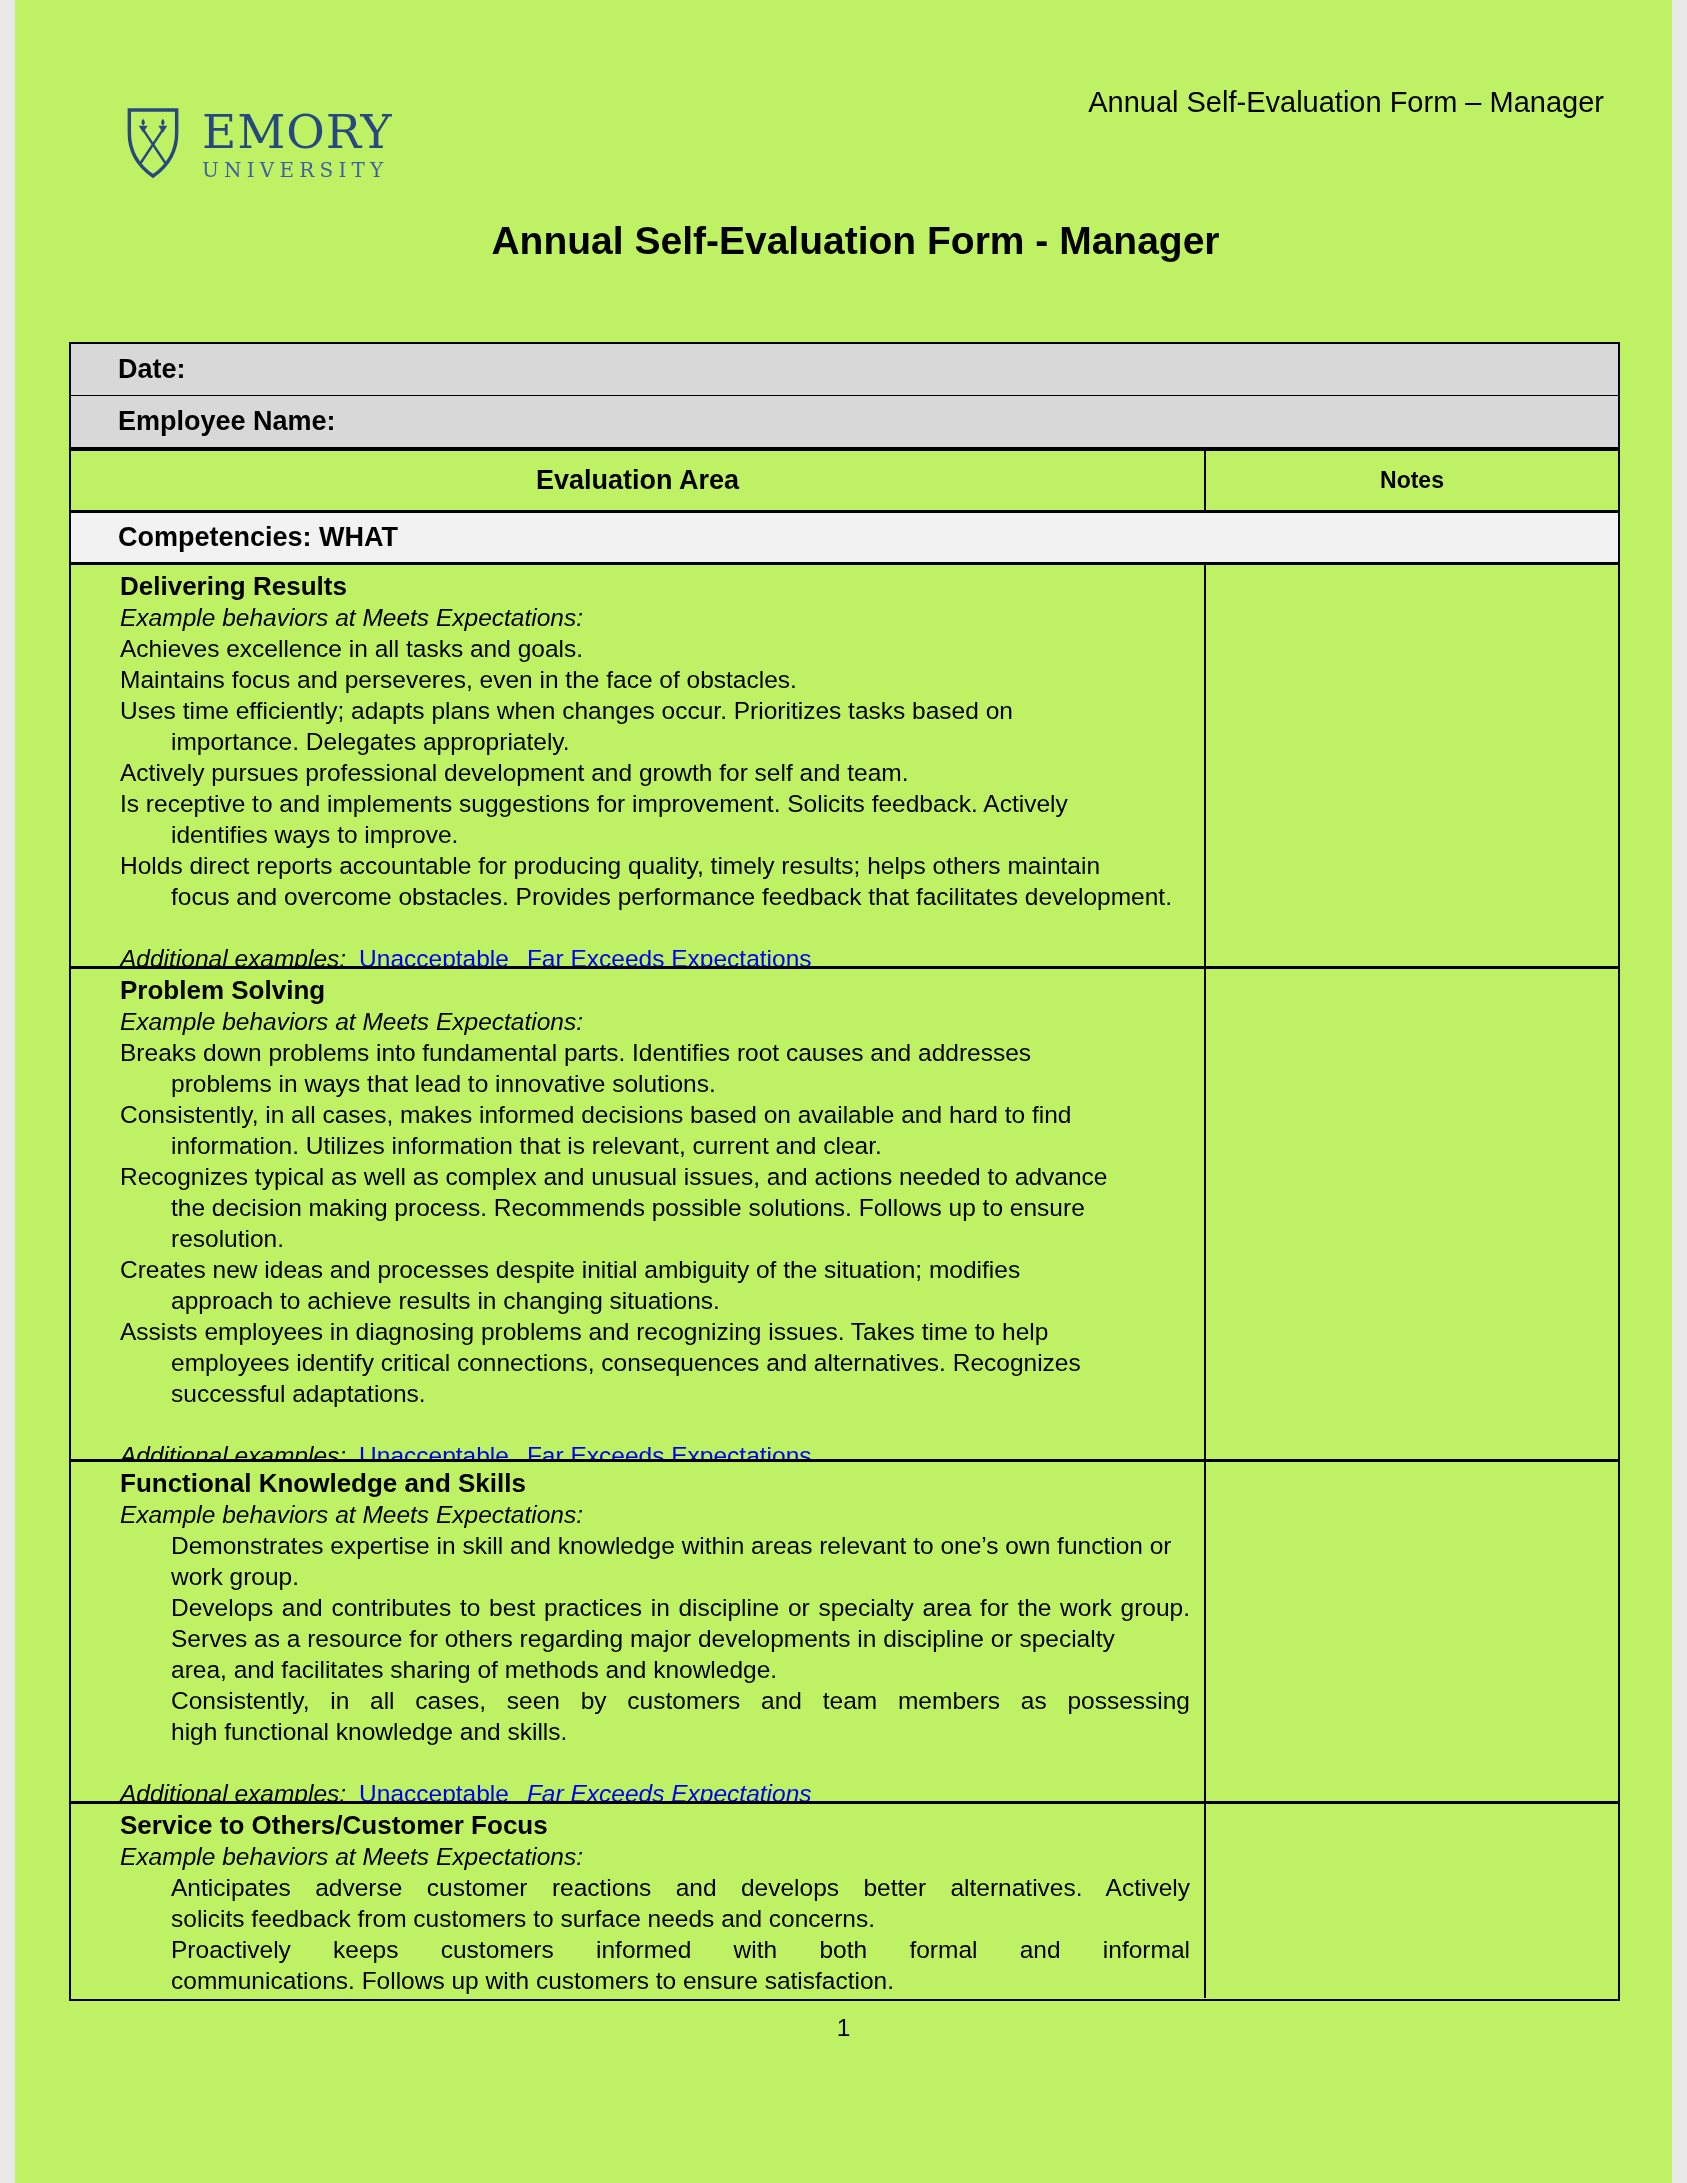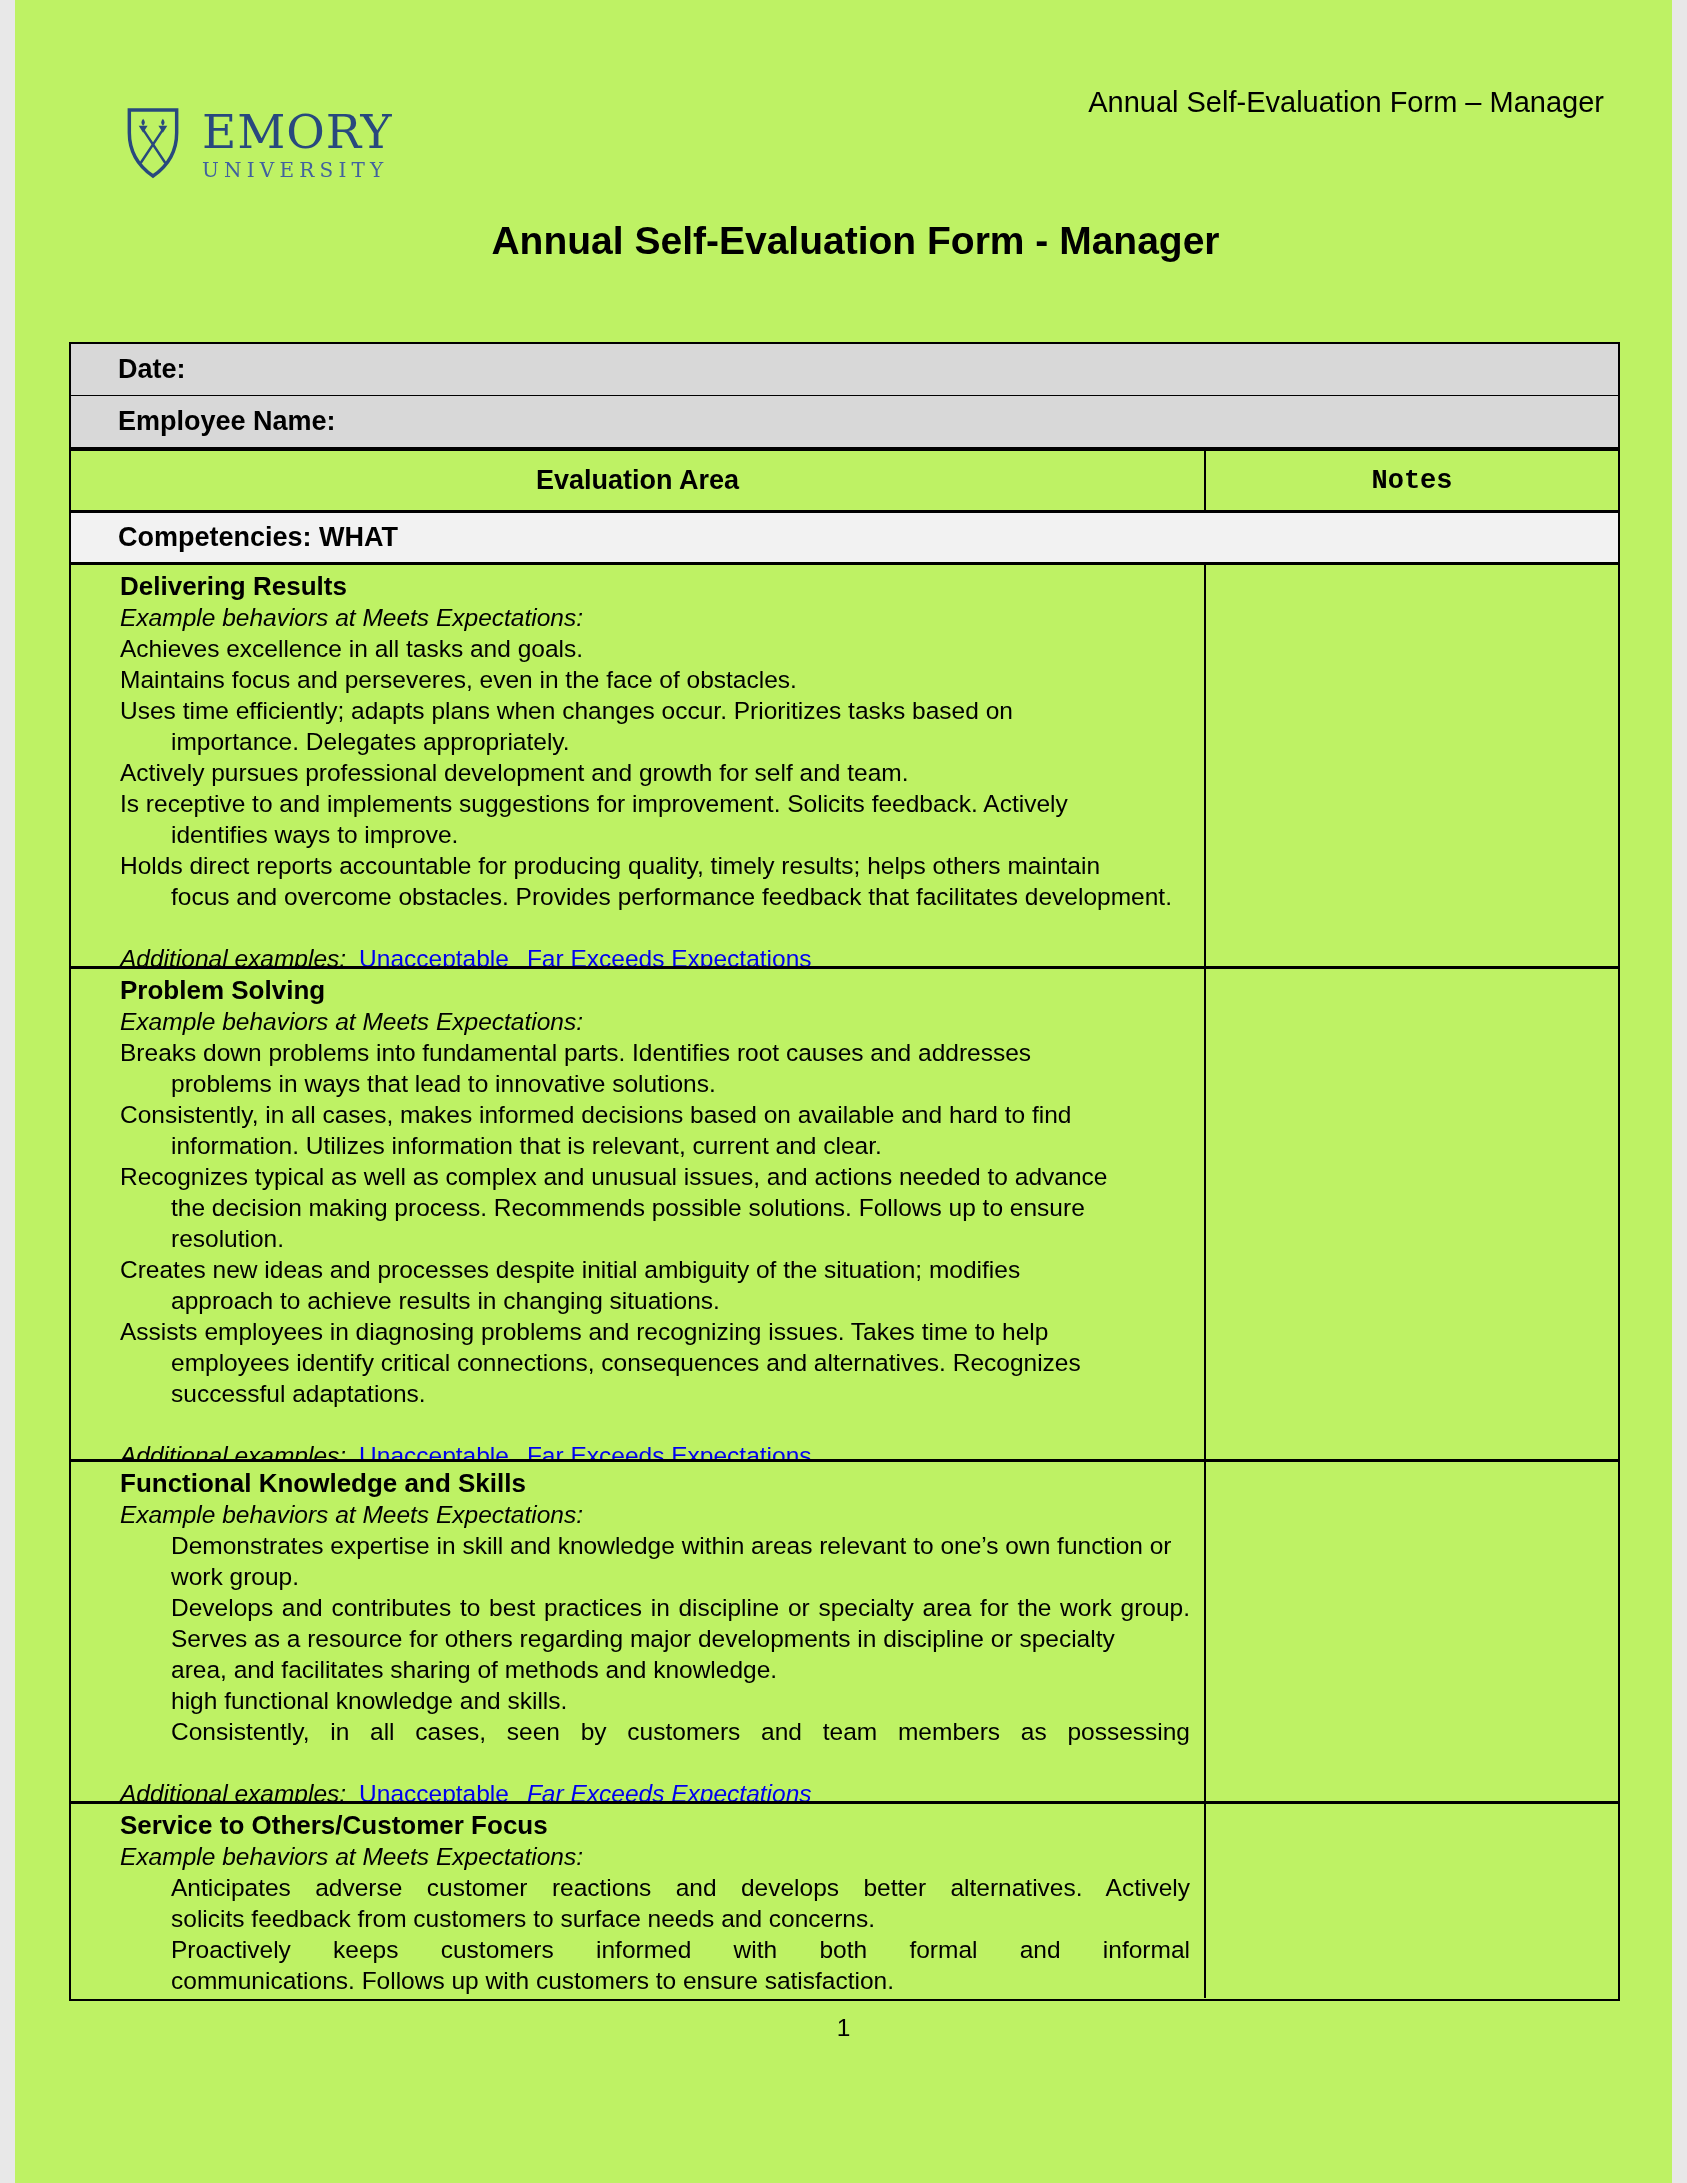--- a/index.html
+++ b/index.html
@@ -44,21 +44,21 @@
   .sec-1 { height:404px; } .sec-2 { height:493px; } .sec-3 { height:342px; } .sec-4 { height:194px; }
 
   .form-label { font-weight:bold; font-size:27px; padding-left:47px; }
 
   .col-eval-head {
     width:1135px; box-sizing:border-box; border-right:2.6px solid #000;
     display:flex; align-items:center; justify-content:center;
     font-weight:bold; font-size:27px;
   }
   .col-notes-head { flex:1; display:flex; align-items:center; justify-content:center;
-    font-weight:bold; font-size:27px;font-family:Liberation Mono, monospace; }
+    font-weight:bold; font-size:23px; }
 
   .eval-cell {
     width:1135px; box-sizing:border-box; border-right:2.6px solid #000;
     padding:6.1px 14px 0 49px; overflow:hidden;
   }
   .notes-cell { flex:1; }
 
   .sec-title { font-size:26px; font-weight:bold; line-height:31px; }
   .sec-example { font-size:24.5px; font-style:italic; line-height:31px; }
   .line { font-size:24.5px; line-height:31px; }
@@ -164,22 +164,22 @@
         </div>
         <div class="row row-section sec-3">
           <div class="eval-cell">
             <div class="sec-title">Functional Knowledge and Skills</div>
             <div class="sec-example">Example behaviors at Meets Expectations:</div>
             <div class="line ind">Demonstrates expertise in skill and knowledge within areas relevant to one’s own function or</div>
             <div class="line ind">work group.</div>
             <div class="line ind just">Develops and contributes to best practices in discipline or specialty area for the work group.</div>
             <div class="line ind">Serves as a resource for others regarding major developments in discipline or specialty</div>
             <div class="line ind">area, and facilitates sharing of methods and knowledge.</div>
+            <div class="line ind just">Consistently, in all cases, seen by customers and team members as possessing</div>
             <div class="line ind">high functional knowledge and skills.</div>
-            <div class="line ind just">Consistently, in all cases, seen by customers and team members as possessing</div>
             <div class="additional"><span class="add-label">Additional examples:</span><span class="doc-link">Unacceptable</span><span class="doc-link it">Far Exceeds Expectations</span></div>
           </div>
           <div class="notes-cell"></div>
         </div>
         <div class="row row-section sec-4 last">
           <div class="eval-cell">
             <div class="sec-title">Service to Others/Customer Focus</div>
             <div class="sec-example">Example behaviors at Meets Expectations:</div>
             <div class="line ind just">Anticipates adverse customer reactions and develops better alternatives. Actively</div>
             <div class="line ind">solicits feedback from customers to surface needs and concerns.</div>

